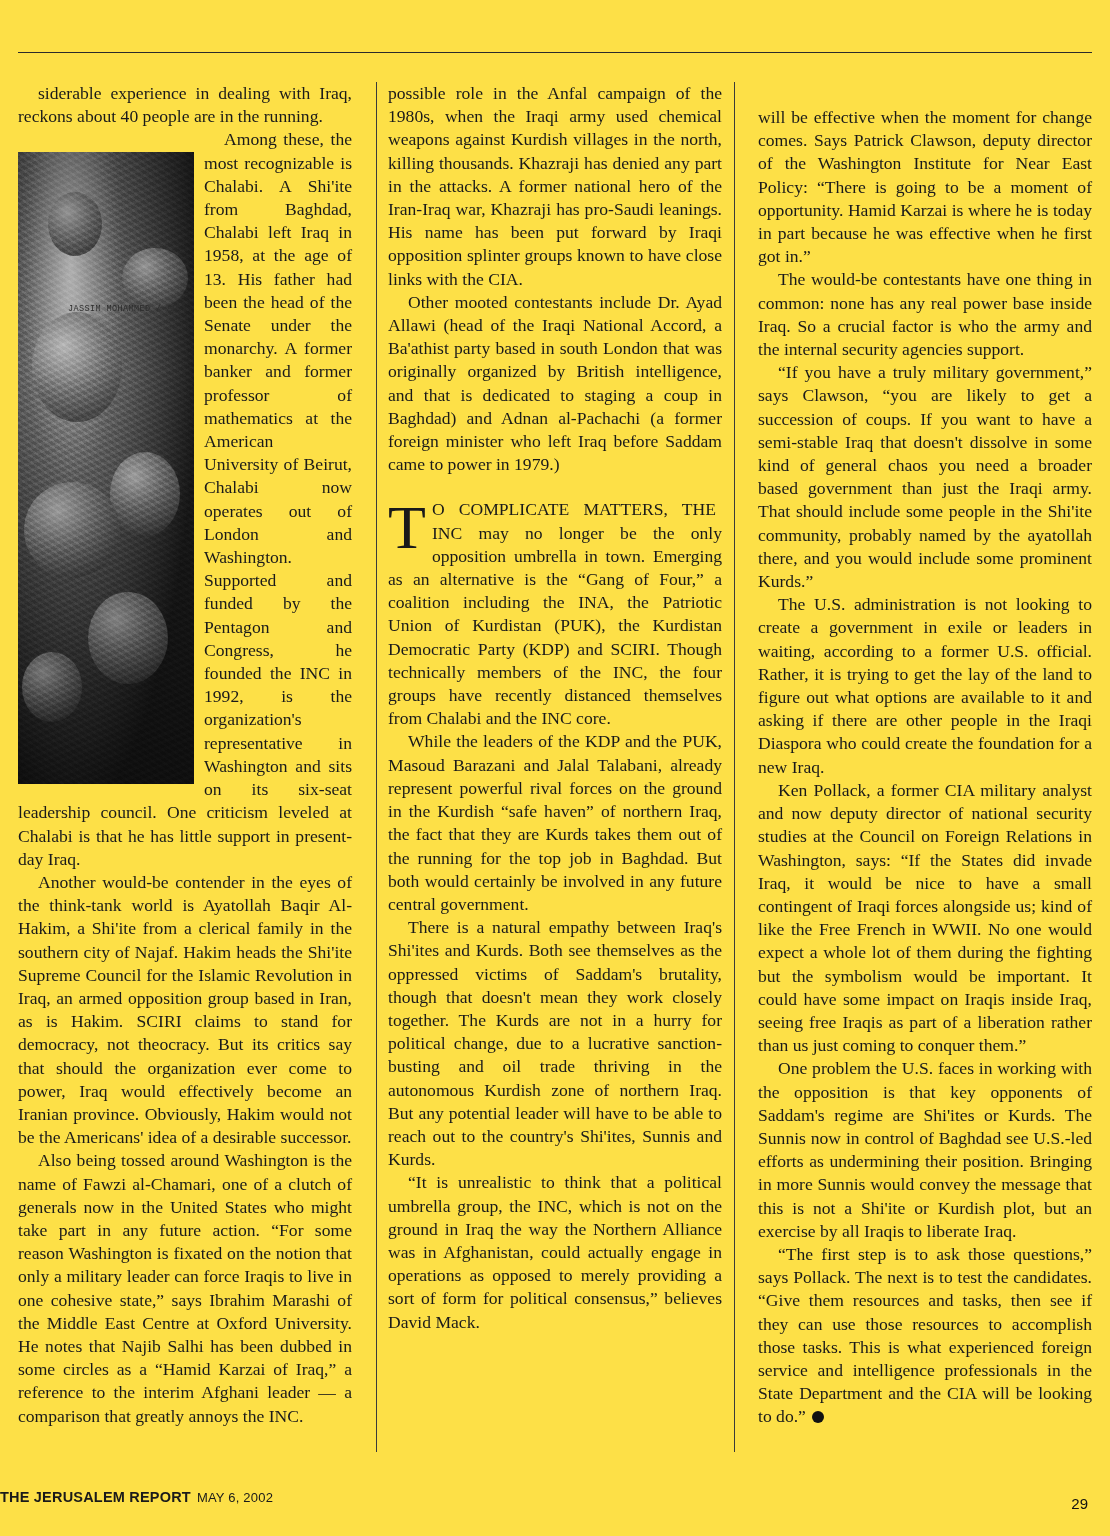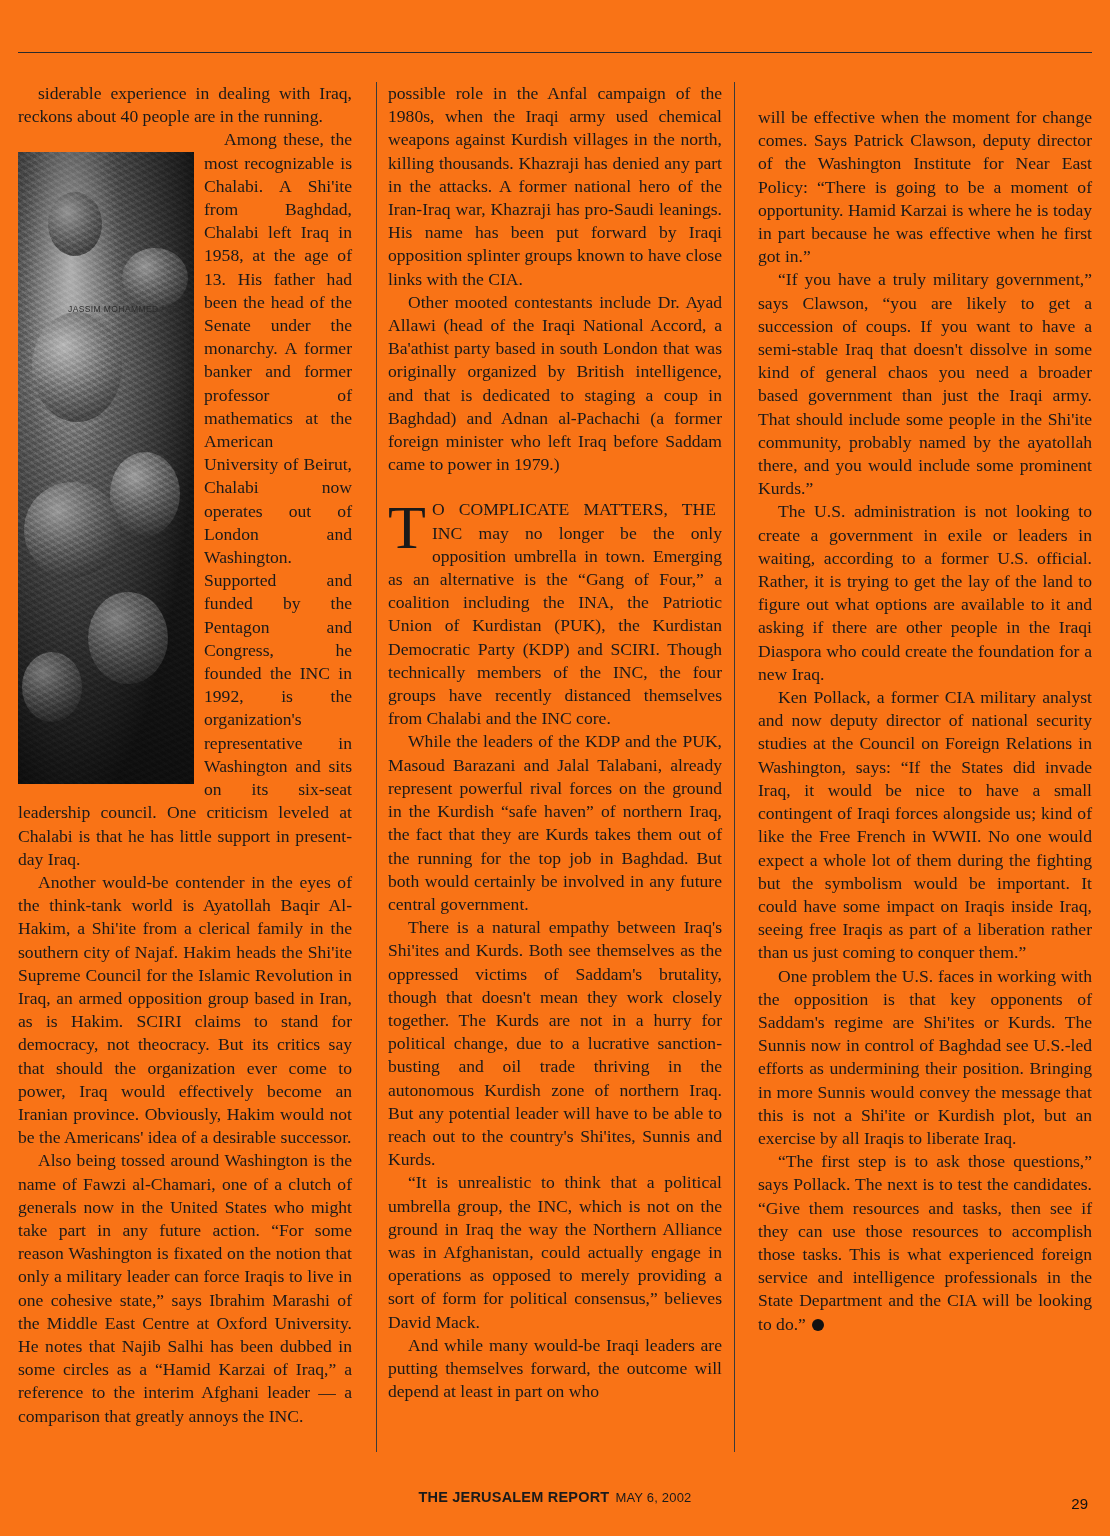--- a/index.html
+++ b/index.html
@@ -13,21 +13,21 @@
     font-family: "Liberation Serif", serif;
     color: #1a1a1a;
     position: relative;
     overflow: hidden;
   }
   .page {
     position: absolute;
     top: 0; left: 0;
     width: 1110px;
     height: 1536px;
-    background: #f97316;
+    background: #fde047;
   }
   .top-rule {
     position: absolute;
     left: 18px;
     top: 52px;
     width: 1074px;
     height: 1px;
     background: #2b2b2b;
   }
   .columns {
@@ -100,21 +100,21 @@
   .photo .b6 { width: 66px; height: 60px; left: 104px; top: 96px; }
   .photo .b7 { width: 54px; height: 64px; left: 30px; top: 40px; }
   .photo .dark {
     position: absolute; inset: 0;
     background: linear-gradient(180deg, rgba(0,0,0,.35), rgba(0,0,0,.05) 35%, rgba(0,0,0,.45));
   }
   .credit {
     position: absolute;
     left: 50px;
     top: 216px;
-    font-family: Liberation Sans, sans-serif;
+    font-family: Liberation Mono, monospace;
     font-size: 8.5px;
     letter-spacing: .4px;
     color: #2d2d2d;
     white-space: nowrap;
   }
 
   
   .dropcap-para {
     text-indent: 0;
     margin-top: 22px;
@@ -137,21 +137,20 @@
     background: #111;
     border-radius: 50%;
     vertical-align: -1px;
     margin-left: 6px;
   }
   .footer {
     position: absolute;
     left: 0;
     top: 1488px;
     width: 1110px;
-    text-align: center;
   }
   .footer .masthead {
     font-family: "Liberation Sans", sans-serif;
     font-weight: bold;
     font-size: 14.5px;
     letter-spacing: .2px;
   }
   .footer .issuedate {
     font-family: "Liberation Sans", sans-serif;
     font-size: 13px;
@@ -205,25 +204,25 @@
       <p class="noindent">possible role in the Anfal campaign of the 1980s, when the Iraqi army used chemical weapons against Kurdish villages in the north, killing thousands. Khazraji has denied any part in the attacks. A former national hero of the Iran-Iraq war, Khazraji has pro-Saudi leanings. His name has been put forward by Iraqi opposition splinter groups known to have close links with the CIA.</p>
       <p>Other mooted contestants include Dr. Ayad Allawi (head of the Iraqi National Accord, a Ba'athist party based in south London that was originally organized by British intelligence, and that is dedicated to staging a coup in Baghdad) and Adnan al-Pachachi (a former foreign minister who left Iraq before Saddam came to power in 1979.)</p>
 
       <p class="dropcap-para">
         <span class="dropcap">T</span><span class="smallcaps-lead">O COMPLICATE MATTERS, THE</span><span class="sp"></span><span>INC may no longer be the only opposition umbrella in town. Emerging as an alternative is the “Gang of Four,” a coalition including the INA, the Patriotic Union of Kurdistan (PUK), the Kurdistan Democratic Party (KDP) and SCIRI. Though technically members of the INC, the four groups have recently distanced themselves from Chalabi and the INC core.</span>
       </p>
 
       <p>While the leaders of the KDP and the PUK, Masoud Barazani and Jalal Talabani, already represent powerful rival forces on the ground in the Kurdish “safe haven” of northern Iraq, the fact that they are Kurds takes them out of the running for the top job in Baghdad. But both would certainly be involved in any future central government.</p>
       <p>There is a natural empathy between Iraq's Shi'ites and Kurds. Both see themselves as the oppressed victims of Saddam's brutality, though that doesn't mean they work closely together. The Kurds are not in a hurry for political change, due to a lucrative sanction-busting and oil trade thriving in the autonomous Kurdish zone of northern Iraq. But any potential leader will have to be able to reach out to the country's Shi'ites, Sunnis and Kurds.</p>
       <p>“It is unrealistic to think that a political umbrella group, the INC, which is not on the ground in Iraq the way the Northern Alliance was in Afghanistan, could actually engage in operations as opposed to merely providing a sort of form for political consensus,” believes David Mack.</p>
-      <p>And while many would-be Iraqi leaders are putting themselves forward, the outcome will depend at least in part on who</p>
     </div>
 
     <div class="col col-3">
       <p class="noindent">will be effective when the moment for change comes. Says Patrick Clawson, deputy director of the Washington Institute for Near East Policy: “There is going to be a moment of opportunity. Hamid Karzai is where he is today in part because he was effective when he first got in.”</p>
+      <p>The would-be contestants have one thing in common: none has any real power base inside Iraq. So a crucial factor is who the army and the internal security agencies support.</p>
       <p>“If you have a truly military government,” says Clawson, “you are likely to get a succession of coups. If you want to have a semi-stable Iraq that doesn't dissolve in some kind of general chaos you need a broader based government than just the Iraqi army. That should include some people in the Shi'ite community, probably named by the ayatollah there, and you would include some prominent Kurds.”</p>
       <p>The U.S. administration is not looking to create a government in exile or leaders in waiting, according to a former U.S. official. Rather, it is trying to get the lay of the land to figure out what options are available to it and asking if there are other people in the Iraqi Diaspora who could create the foundation for a new Iraq.</p>
       <p>Ken Pollack, a former CIA military analyst and now deputy director of national security studies at the Council on Foreign Relations in Washington, says: “If the States did invade Iraq, it would be nice to have a small contingent of Iraqi forces alongside us; kind of like the Free French in WWII. No one would expect a whole lot of them during the fighting but the symbolism would be important. It could have some impact on Iraqis inside Iraq, seeing free Iraqis as part of a liberation rather than us just coming to conquer them.”</p>
       <p>One problem the U.S. faces in working with the opposition is that key opponents of Saddam's regime are Shi'ites or Kurds. The Sunnis now in control of Baghdad see U.S.-led efforts as undermining their position. Bringing in more Sunnis would convey the message that this is not a Shi'ite or Kurdish plot, but an exercise by all Iraqis to liberate Iraq.</p>
       <p><span>“The first step is to ask those questions,” says Pollack. The next is to test the candidates. “Give them resources and tasks, then see if they can use those resources to accomplish those tasks. This is what experienced foreign service and intelligence professionals in the State Department and the CIA will be looking to do.”</span><span class="endmark"></span></p>
     </div>
   </div>
 
   <div class="footer">
     <span class="masthead">THE JERUSALEM REPORT</span><span class="sp"></span><span class="issuedate">MAY 6, 2002</span>

